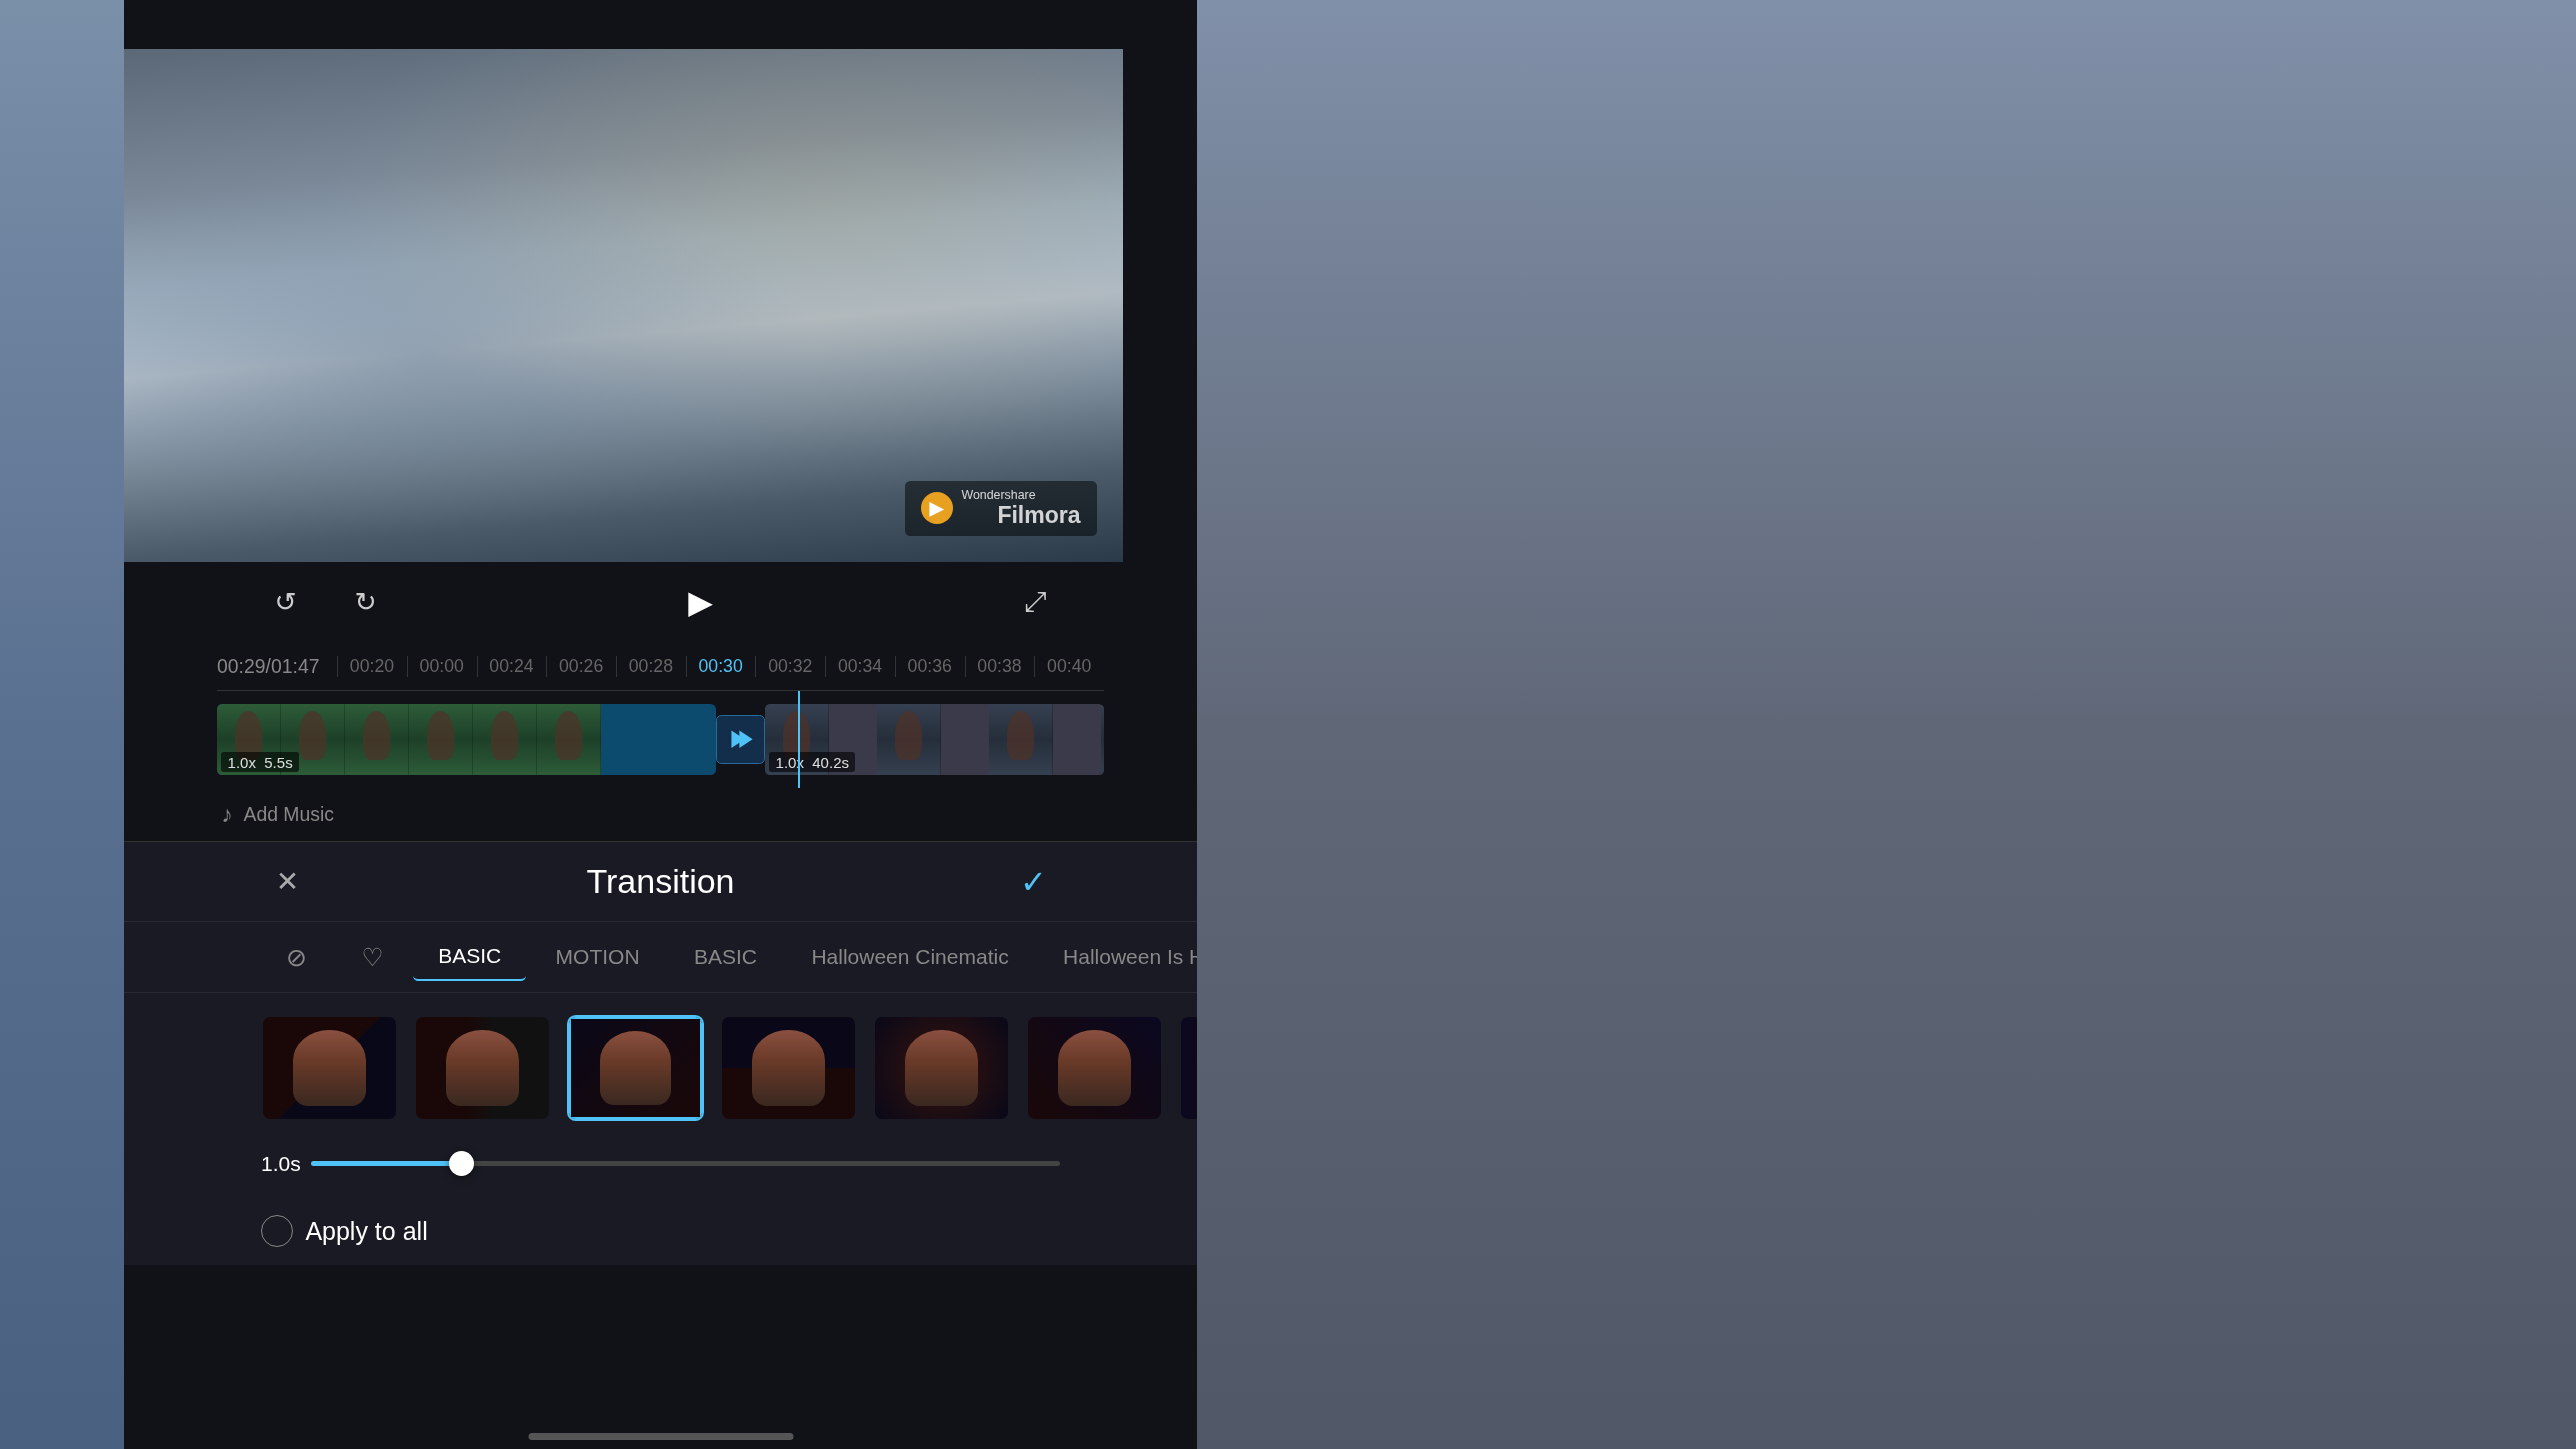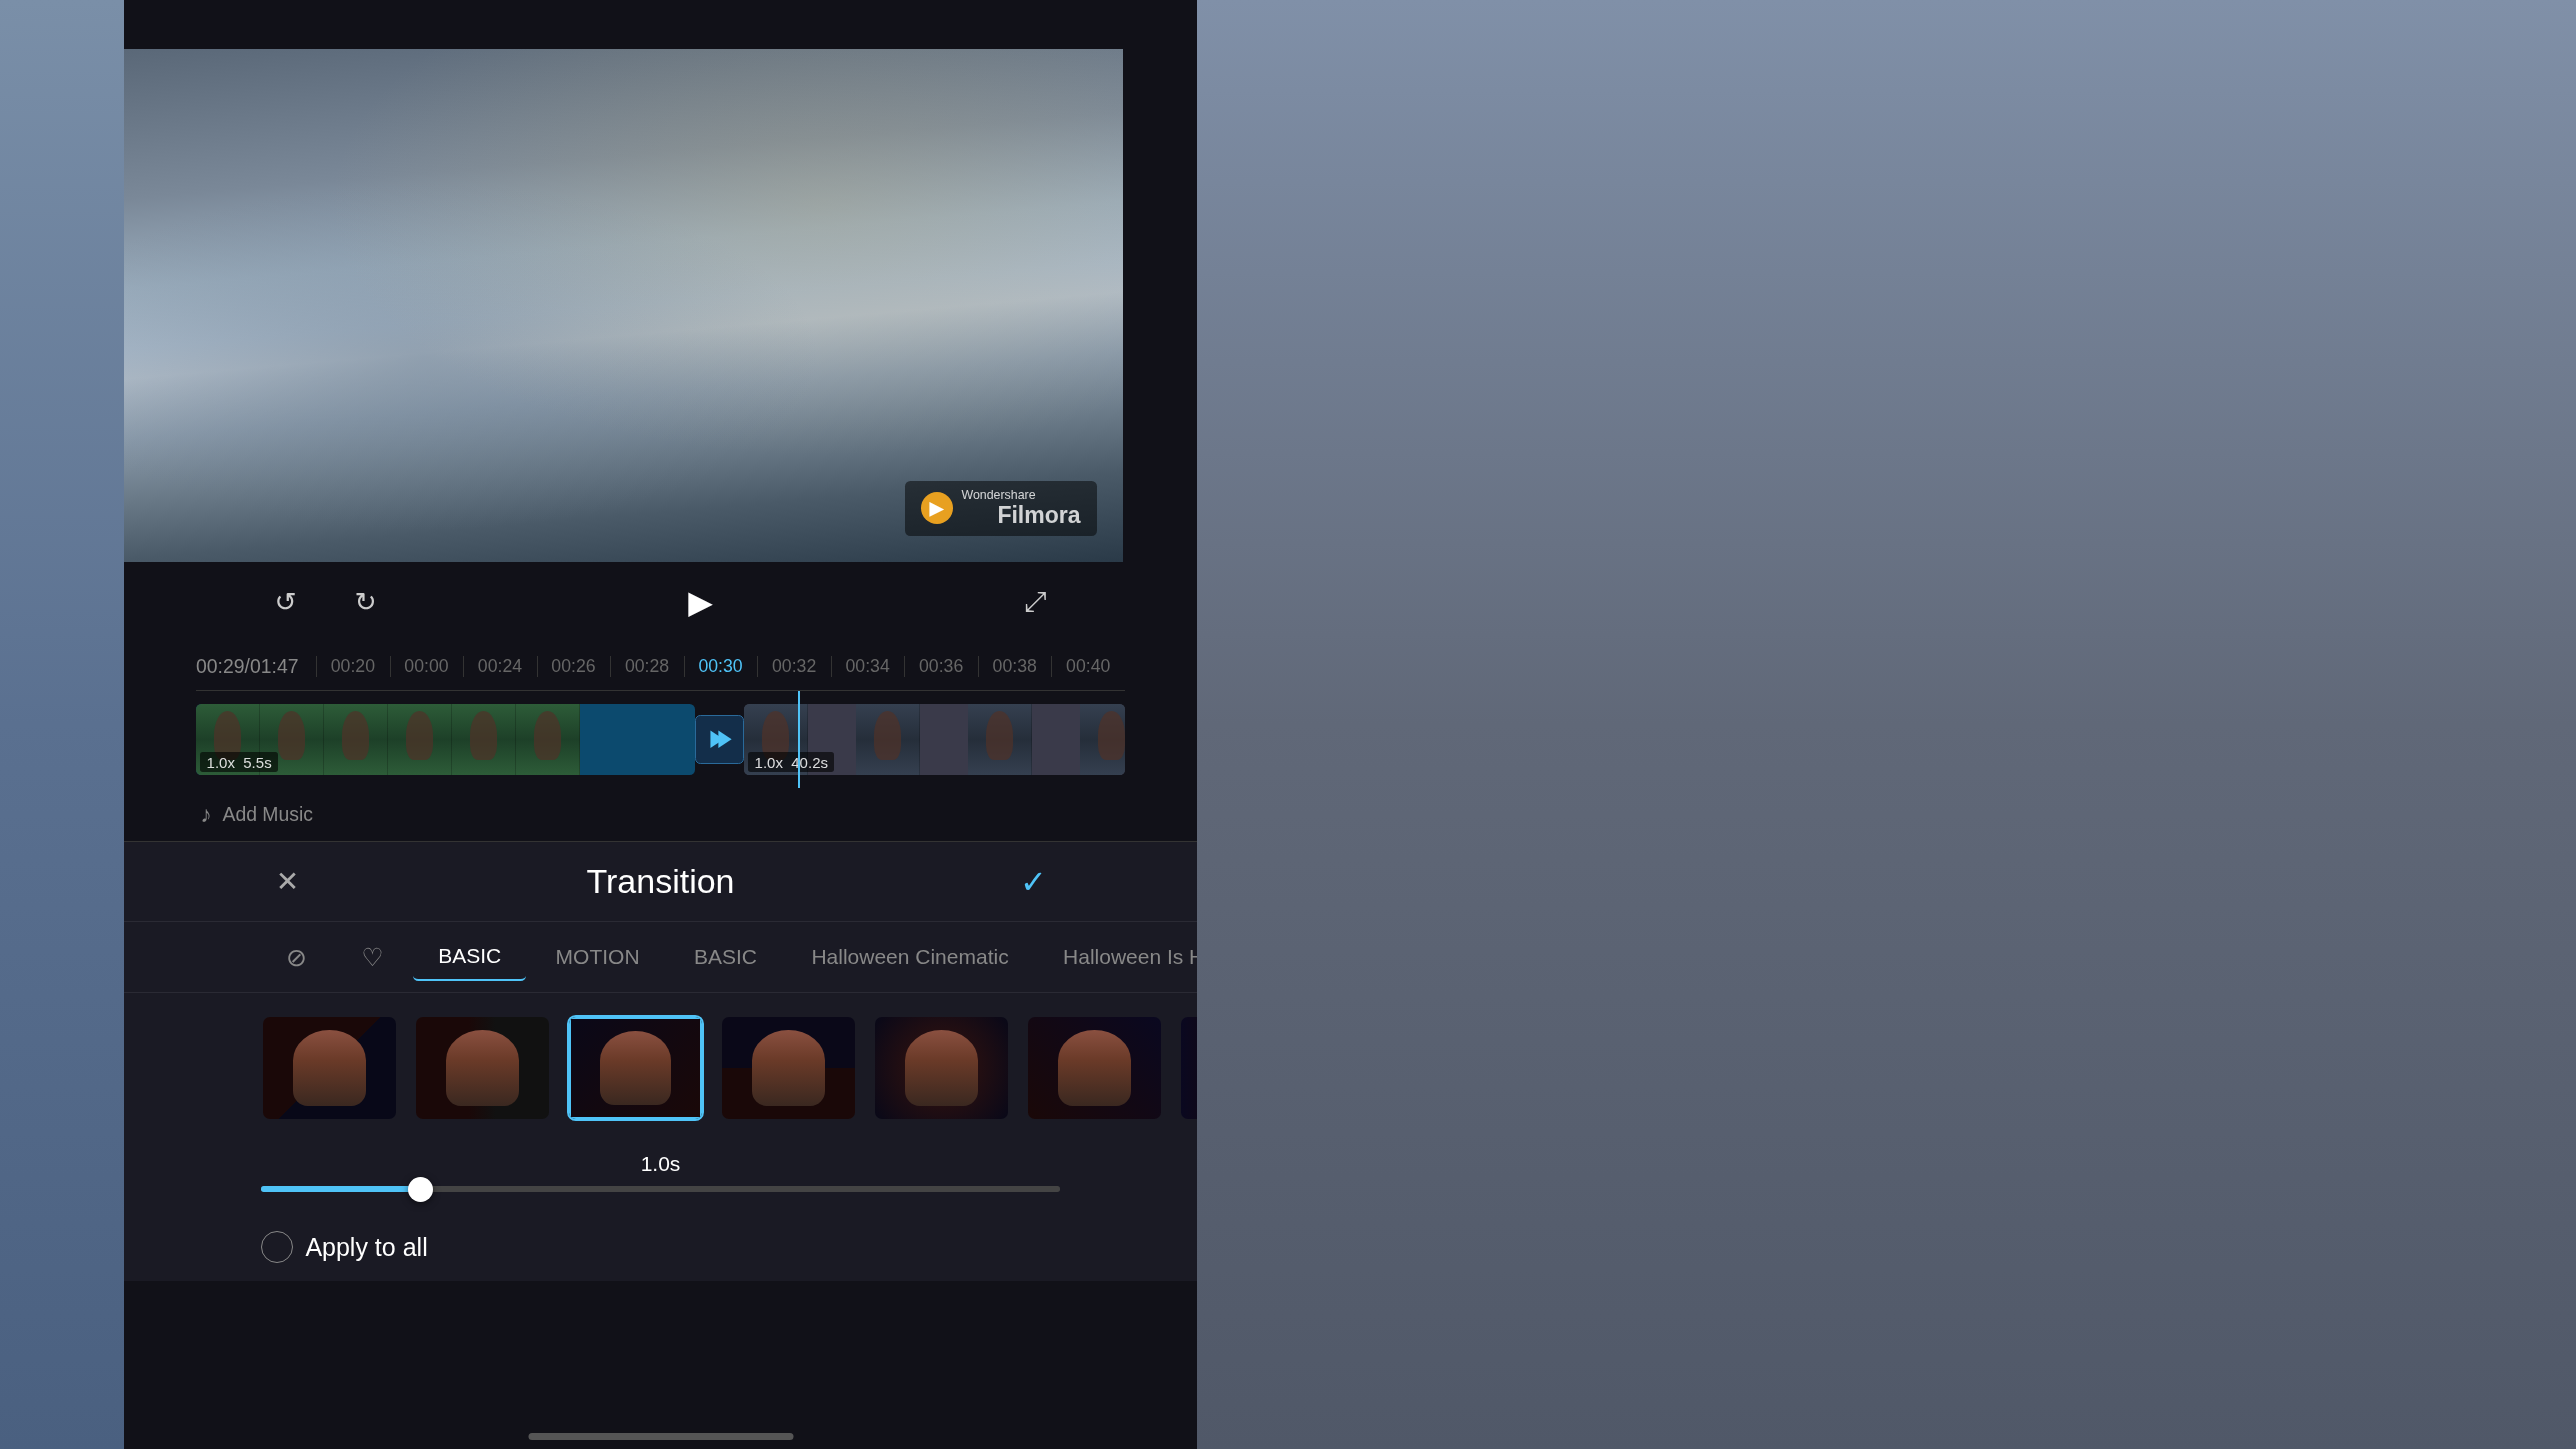--- a/index.html
+++ b/index.html
@@ -146,21 +146,21 @@
       cursor: pointer;
       display: flex;
       align-items: center;
       justify-content: center;
     }
 
     
     .timeline-area {
       width: 100%;
       background: #111118;
-      padding: 0 72px;
+      padding: 0 93px;
     }
 
     .timeline-ruler {
       height: 49px;
       display: flex;
       align-items: center;
       border-bottom: 0.9px solid #333;
       position: relative;
     }
 
@@ -309,21 +309,21 @@
       align-items: center;
       gap: 16px;
       flex-wrap: nowrap;
       overflow: hidden;
     }
 
     
     .slider-area {
       padding: 8.8px 137px 22px;
       display: flex;
-      flex-direction: column;
+      flex-direction: row;
       align-items: center;
       gap: 10.6px;
     }
 
     .slider-label {
       color: white;
       font-size: 21px;
     }
 
     input[type=range].custom-slider {

